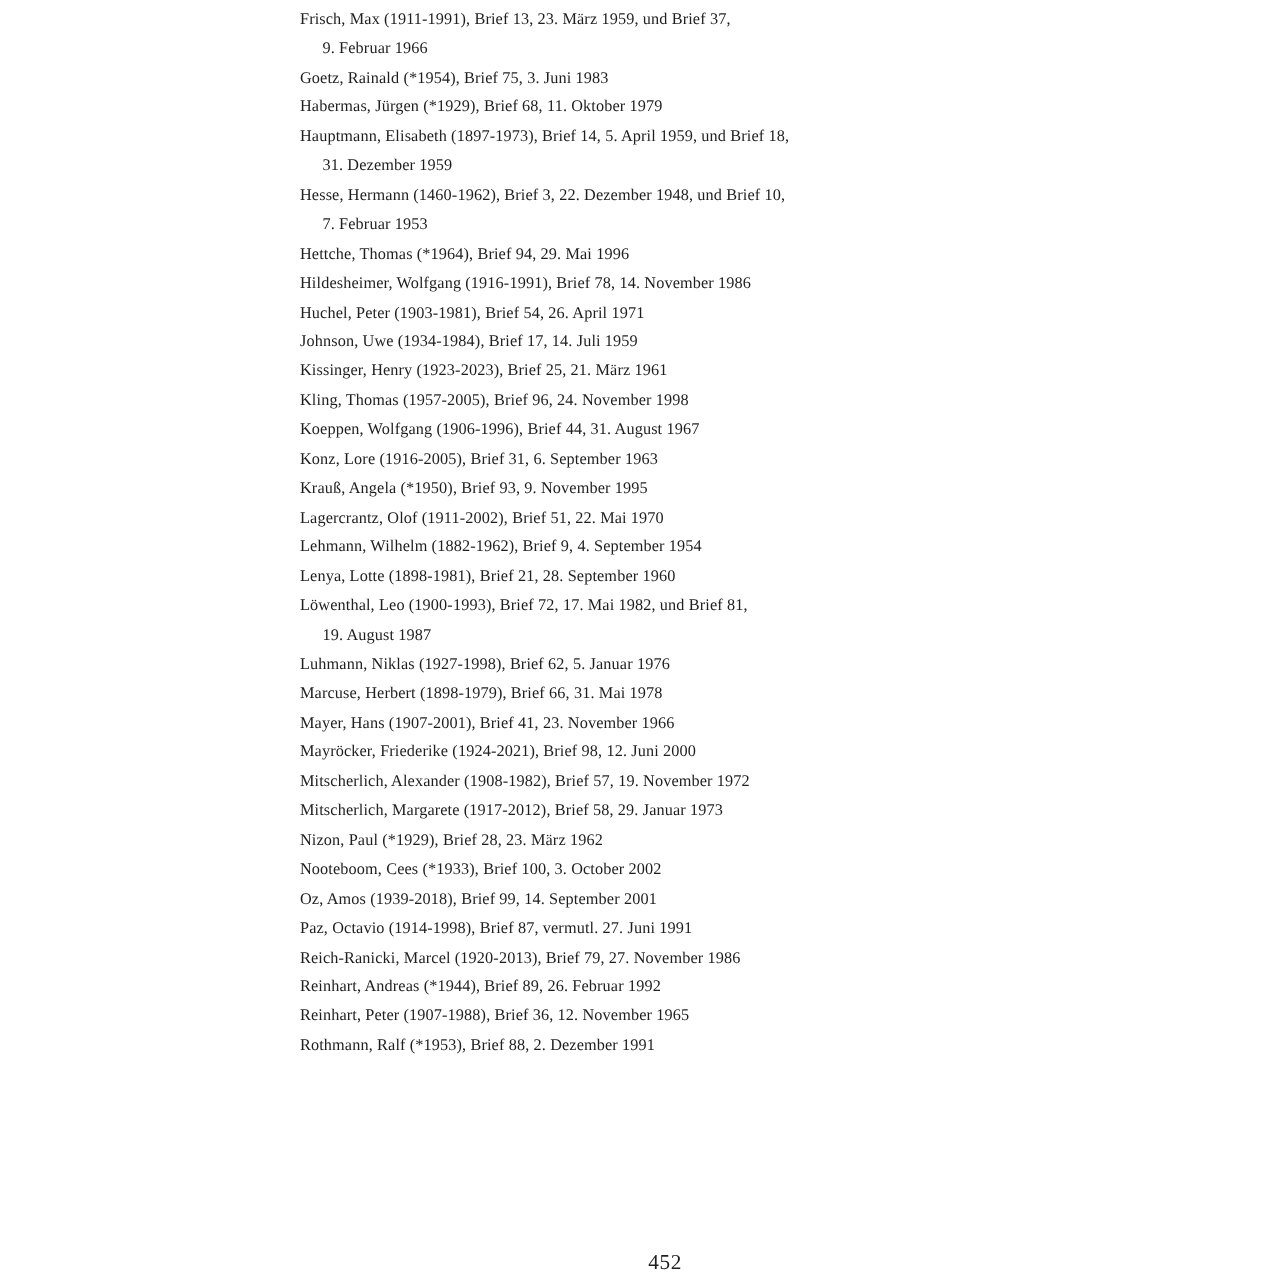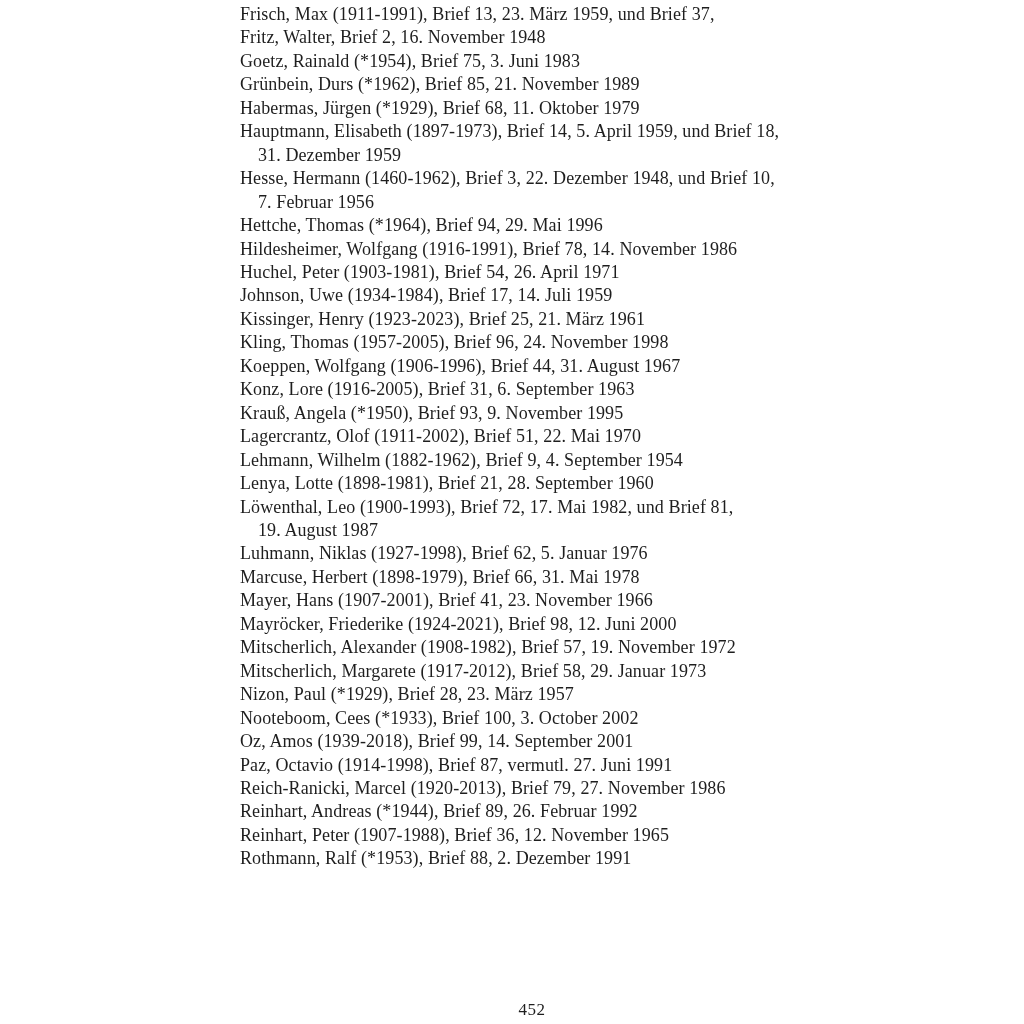--- a/index.html
+++ b/index.html
@@ -18,21 +18,21 @@
   .page {
     position: absolute;
     inset: 0;
     background: #ffffff;
   }
   .index-block {
     position: absolute;
     left: 240px;
     top: 3px;
     width: 720px;
-    font-size: 18px;
+    font-size: 13px;
     line-height: 23.45px;
     letter-spacing: 0.1px;
     font-variant-numeric: oldstyle-nums;
   }
   .line {
     white-space: nowrap;
   }
   .line.cont {
     padding-left: 18px;
   }
@@ -47,49 +47,48 @@
     font-variant-numeric: oldstyle-nums;
     margin-left: 24px;
   }
 </style>
 </head>
 <body>
 
 <div class="page">
   <div class="index-block" id="index-list">
       <div class="line">Frisch, Max (1911-1991), Brief 13, 23. März 1959, und Brief 37,</div>
-      <div class="line">Fritz, Walter, Brief 2, 16. November 1948</div>
+      <div class="line cont">9. Februar 1966</div>
       <div class="line">Goetz, Rainald (*1954), Brief 75, 3. Juni 1983</div>
-      <div class="line">Grünbein, Durs (*1962), Brief 85, 21. November 1989</div>
       <div class="line">Habermas, Jürgen (*1929), Brief 68, 11. Oktober 1979</div>
       <div class="line">Hauptmann, Elisabeth (1897-1973), Brief 14, 5. April 1959, und Brief 18,</div>
       <div class="line cont">31. Dezember 1959</div>
       <div class="line">Hesse, Hermann (1460-1962), Brief 3, 22. Dezember 1948, und Brief 10,</div>
-      <div class="line cont">7. Februar 1956</div>
+      <div class="line cont">7. Februar 1953</div>
       <div class="line">Hettche, Thomas (*1964), Brief 94, 29. Mai 1996</div>
       <div class="line">Hildesheimer, Wolfgang (1916-1991), Brief 78, 14. November 1986</div>
       <div class="line">Huchel, Peter (1903-1981), Brief 54, 26. April 1971</div>
       <div class="line">Johnson, Uwe (1934-1984), Brief 17, 14. Juli 1959</div>
       <div class="line">Kissinger, Henry (1923-2023), Brief 25, 21. März 1961</div>
       <div class="line">Kling, Thomas (1957-2005), Brief 96, 24. November 1998</div>
       <div class="line">Koeppen, Wolfgang (1906-1996), Brief 44, 31. August 1967</div>
       <div class="line">Konz, Lore (1916-2005), Brief 31, 6. September 1963</div>
       <div class="line">Krauß, Angela (*1950), Brief 93, 9. November 1995</div>
       <div class="line">Lagercrantz, Olof (1911-2002), Brief 51, 22. Mai 1970</div>
       <div class="line">Lehmann, Wilhelm (1882-1962), Brief 9, 4. September 1954</div>
       <div class="line">Lenya, Lotte (1898-1981), Brief 21, 28. September 1960</div>
       <div class="line">Löwenthal, Leo (1900-1993), Brief 72, 17. Mai 1982, und Brief 81,</div>
       <div class="line cont">19. August 1987</div>
       <div class="line">Luhmann, Niklas (1927-1998), Brief 62, 5. Januar 1976</div>
       <div class="line">Marcuse, Herbert (1898-1979), Brief 66, 31. Mai 1978</div>
       <div class="line">Mayer, Hans (1907-2001), Brief 41, 23. November 1966</div>
       <div class="line">Mayröcker, Friederike (1924-2021), Brief 98, 12. Juni 2000</div>
       <div class="line">Mitscherlich, Alexander (1908-1982), Brief 57, 19. November 1972</div>
       <div class="line">Mitscherlich, Margarete (1917-2012), Brief 58, 29. Januar 1973</div>
-      <div class="line">Nizon, Paul (*1929), Brief 28, 23. März 1957</div>
+      <div class="line">Nizon, Paul (*1929), Brief 28, 23. März 1962</div>
       <div class="line">Nooteboom, Cees (*1933), Brief 100, 3. October 2002</div>
       <div class="line">Oz, Amos (1939-2018), Brief 99, 14. September 2001</div>
       <div class="line">Paz, Octavio (1914-1998), Brief 87, vermutl. 27. Juni 1991</div>
       <div class="line">Reich-Ranicki, Marcel (1920-2013), Brief 79, 27. November 1986</div>
       <div class="line">Reinhart, Andreas (*1944), Brief 89, 26. Februar 1992</div>
       <div class="line">Reinhart, Peter (1907-1988), Brief 36, 12. November 1965</div>
       <div class="line">Rothmann, Ralf (*1953), Brief 88, 2. Dezember 1991</div>
     </div>
   <div class="page-number">452</div>
 </div>

